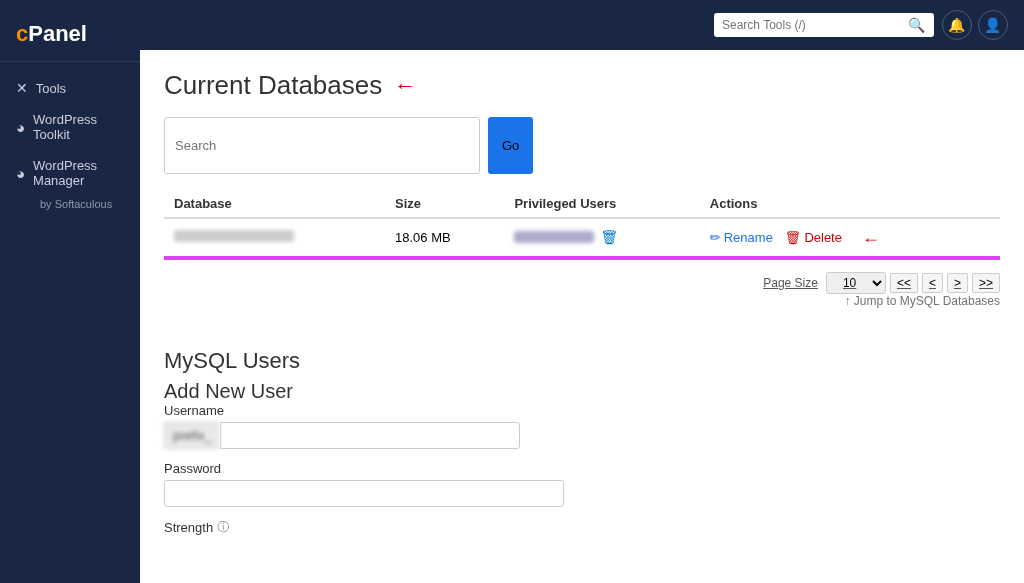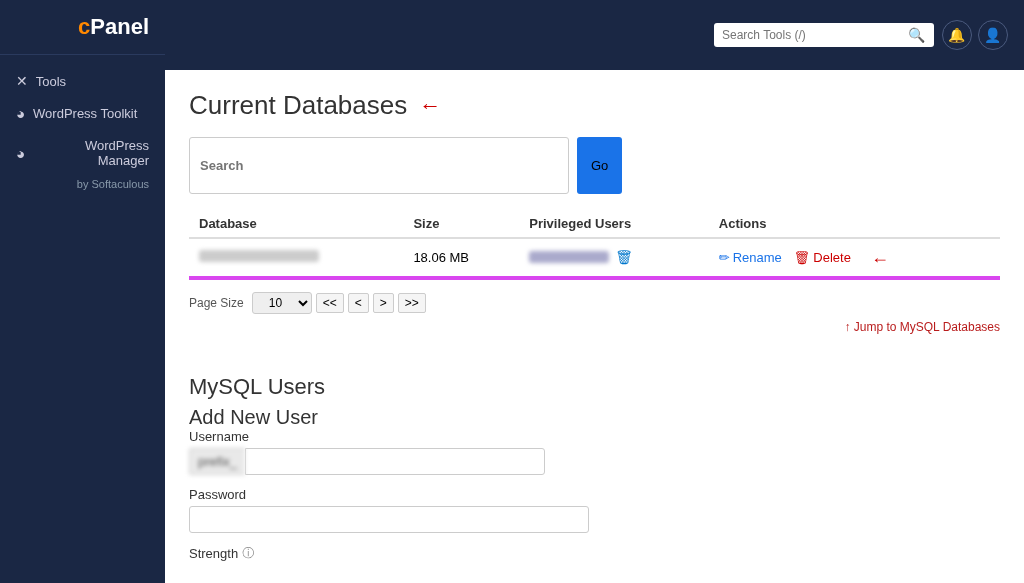--- a/index.html
+++ b/index.html
@@ -1,27 +1,26 @@
 <!DOCTYPE html>
 <html><head>
   <meta charset="utf-8">
   <style>
     * { box-sizing: border-box; margin: 0; padding: 0; }
     body { font-family: Arial, sans-serif; font-size: 13px; background: #f5f5f5; display: flex; height: 583px; overflow: hidden; }
 
     
     .sidebar {
-      width: 165px;
+      width: 140px;
       background: #1a2744;
       color: #fff;
       flex-shrink: 0;
       display: flex;
       flex-direction: column;
-      padding-top: 0;
-      text-align: right;
+      padding-top: 7px;
     }
     .sidebar-logo {
       padding: 14px 16px 14px 16px;
       border-bottom: 1px solid #2a3a5e;
     }
     .sidebar-logo .cpanel-text {
       font-size: 22px;
       font-weight: bold;
       color: #fff;
     }
@@ -50,21 +49,21 @@
 
     
     .main-area {
       flex: 1;
       display: flex;
       flex-direction: column;
       overflow: hidden;
     }
     .topbar {
       background: #1a2744;
-      padding: 20px 16px;
+      padding: 10px 16px;
       display: flex;
       justify-content: flex-end;
       align-items: center;
       gap: 8px;
     }
     .search-bar {
       display: flex;
       align-items: center;
       background: #fff;
       border-radius: 3px;
@@ -213,47 +212,47 @@
     .arrow-indicator {
       color: #cc0000;
       font-size: 18px;
       font-weight: bold;
       margin-left: 8px;
     }
 
     
     .pagination-row {
       display: flex;
-      justify-content: flex-start;
+      justify-content: flex-end;
       align-items: center;
       gap: 4px;
-      margin-bottom: 6px;
       font-size: 12px;
       color: #555;
+      text-decoration: underline;
     }
     .page-size-label { margin-right: 4px; }
     .page-size-select {
       border: 1px solid #ccc;
       border-radius: 3px;
       padding: 2px 12px;
       font-size: 12px;
     }
     .page-nav-btn {
       border: 1px solid #ccc;
       background: #f5f5f5;
       padding: 2px 6px;
       cursor: pointer;
       border-radius: 2px;
       font-size: 12px;
     }
     .jump-link {
       display: flex;
       justify-content: flex-end;
       font-size: 12px;
-      color: #b91c1c;
+      color: #737373;
       cursor: pointer;
       margin-bottom: 20px;
       text-decoration: none;
     }
 
     
     .section-title {
       font-size: 22px;
       font-weight: normal;
       color: #333;
@@ -345,21 +344,21 @@
   </div>
 
   <div class="content">
 
     <div class="page-title-row">
       <h1 class="page-title">Current Databases</h1>
       <span class="red-arrow">←</span>
     </div>
 
     <div class="search-row">
-      <input class="form-input" type="text" style="width: 380px; font-weight: bold;" placeholder="Search">
+      <input class="form-input" type="text" style="width: 316px;" placeholder="Search">
       <button class="btn-go">Go</button>
     </div>
 
     <table class="db-table">
       <thead>
         <tr>
           <th>Database</th>
           <th>Size</th>
           <th>Privileged Users</th>
           <th>Actions</th>

